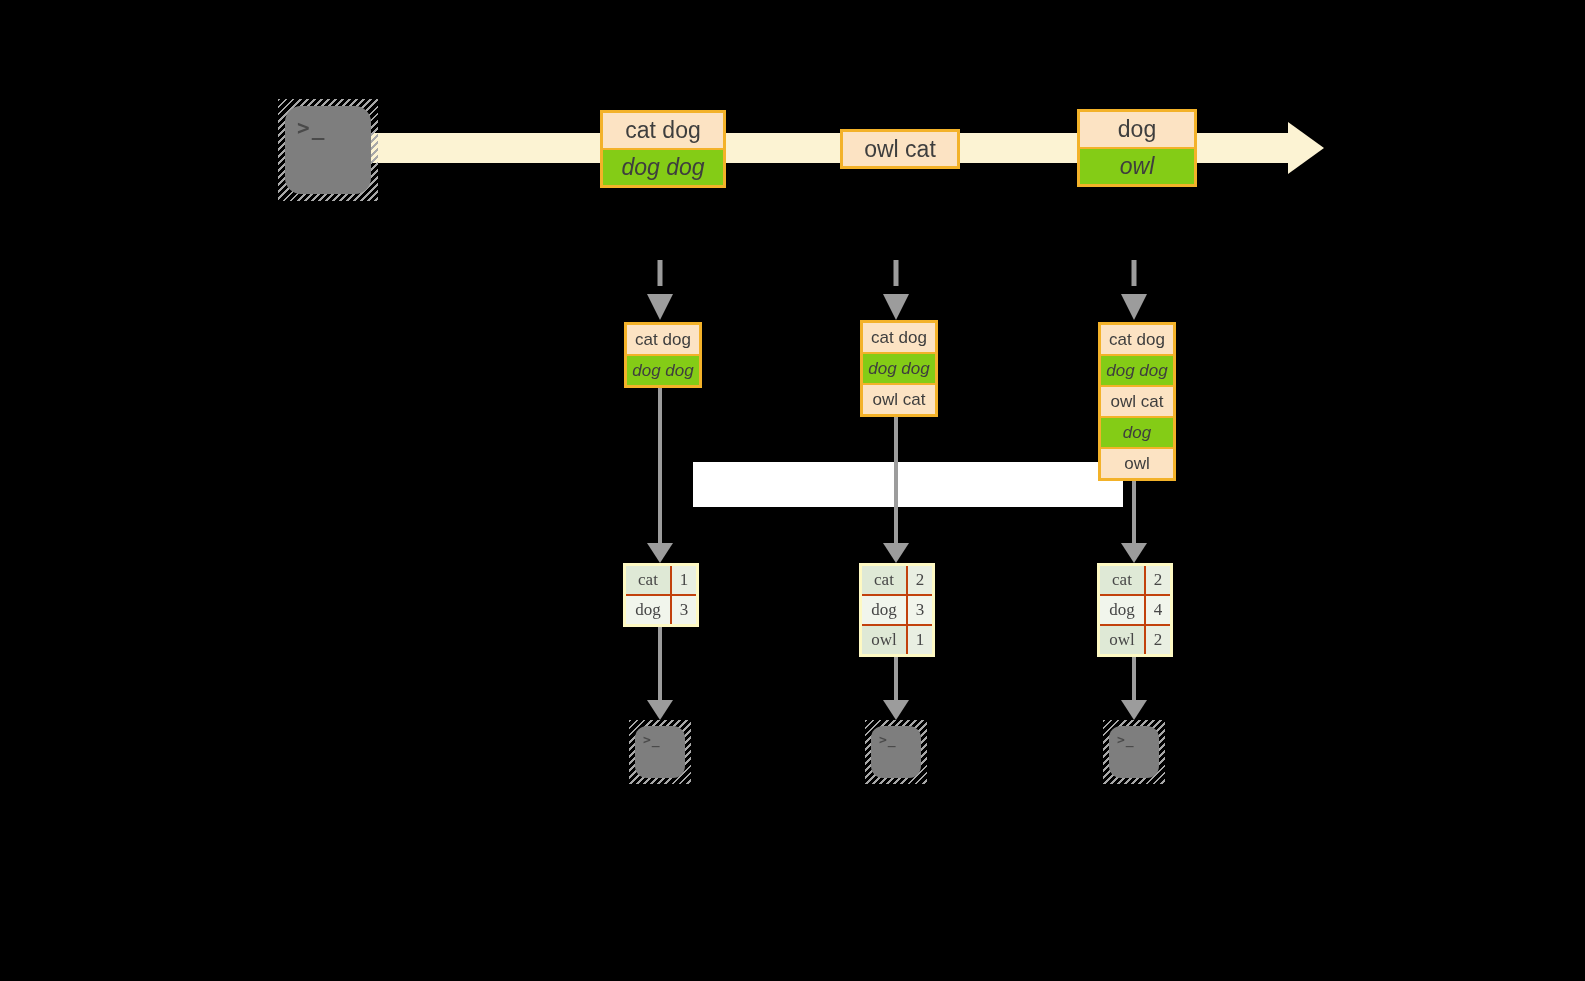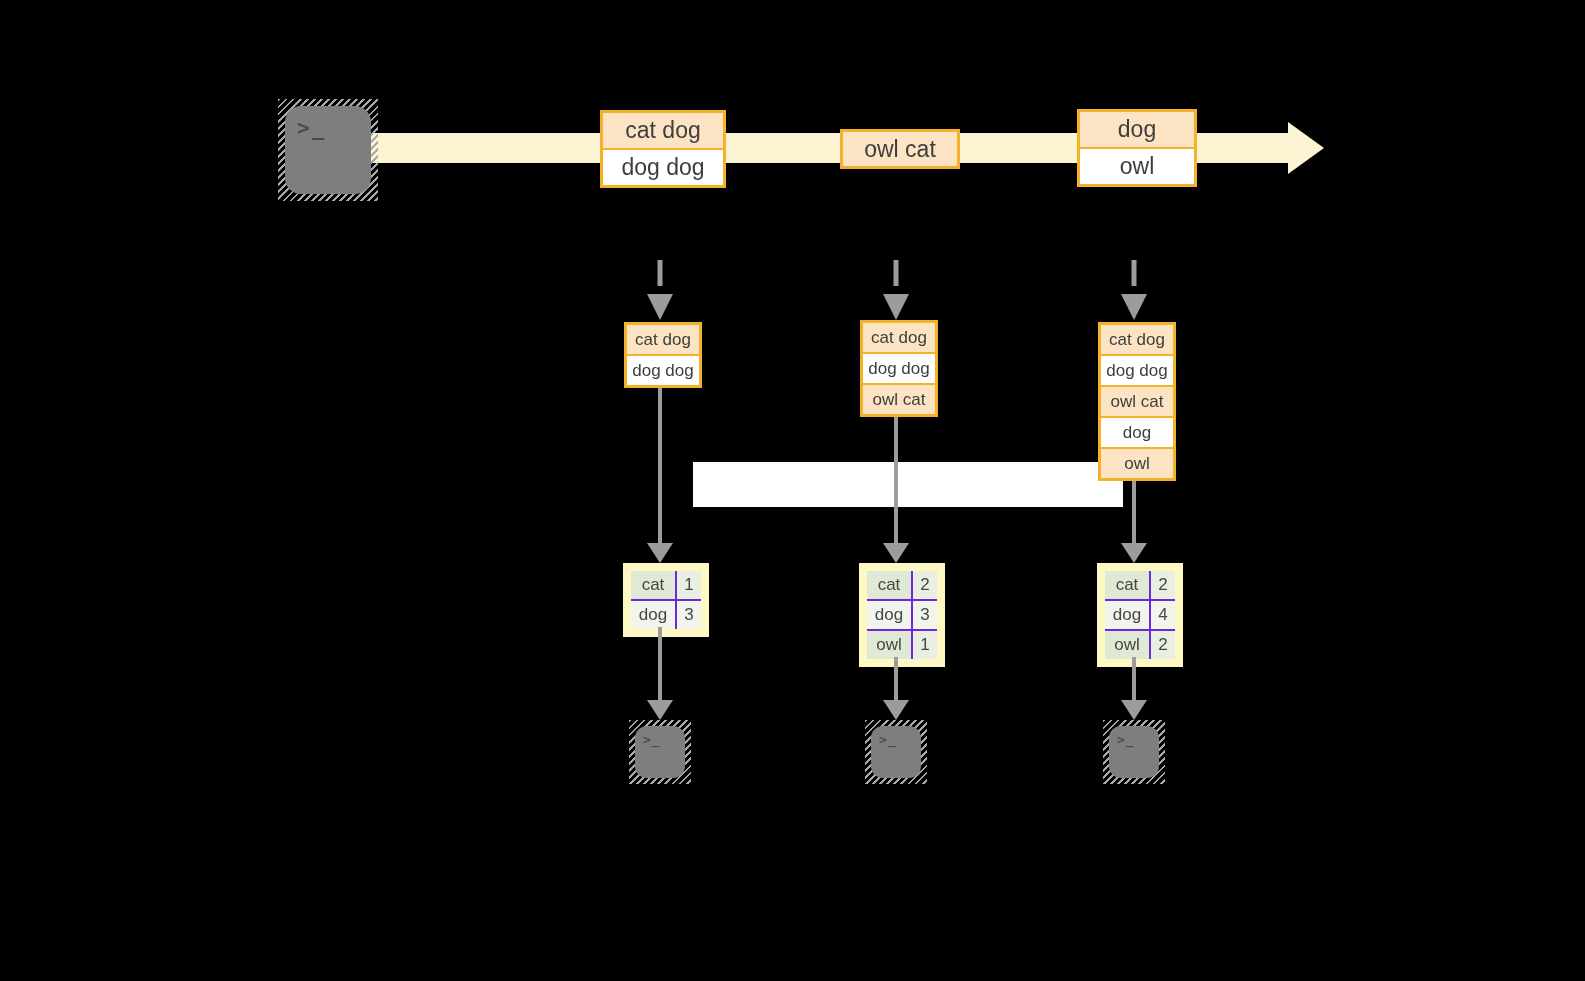--- a/index.html
+++ b/index.html
@@ -26,21 +26,21 @@
   .term-small .term-inner{inset:6px;border-radius:12px;}
   .term-small .prompt{position:absolute;top:6px;left:8px;
     font-family:"DejaVu Sans Mono",monospace;font-weight:bold;font-size:13px;
     color:#4a4a4a;letter-spacing:1px;}
 
   
   .obox{border:3px solid #f3b229;z-index:3;background:#f3b229;}
   .ocell{display:flex;align-items:center;justify-content:center;color:#3e3e3e;}
   .ocell + .ocell{margin-top:2px;}
   .peach{background:#fce3c3;}
-  .cream{background:#ffffff;}
+  .cream{background:#84cc16;font-style:italic;}
   .big-cell{height:35px;font-size:23px;width:100%;}
   .one-cell{height:34px;font-size:23px;width:100%;}
 
   
   .darrow{z-index:2;}
 
   
   .olist{border:3px solid #f3b229;background:#f3b229;z-index:4;}
   .olist .ocell{height:29px;font-size:17px;width:100%;}
 
@@ -50,21 +50,21 @@
     border-right:13px solid transparent;border-top:20px solid #9c9c9c;z-index:2;}
 
   
   .label-rect{left:693px;top:462px;width:430px;height:45px;background:#ffffff;z-index:1;}
   .label-text{left:693px;top:462px;width:430px;height:45px;z-index:3;
     display:flex;align-items:center;justify-content:center;
     font-size:33px;color:#141414;letter-spacing:0.5px;}
 
   
   .gtable{display:inline-grid;grid-template-columns:44px 24px;gap:2px;
-    background:#6d28d9;border:8px solid #fef9c3;z-index:2;top:563px;}
+    background:#c2410c;border:3px solid #fef9c3;z-index:2;top:563px;font-family:Liberation Serif, serif;}
   .gcell{height:28px;display:flex;align-items:center;justify-content:center;
     font-size:17px;color:#474747;}
   .g-dark{background:#dfe9d6;}
   .g-darkv{background:#e9efe2;}
   .g-light{background:#f1f5ec;}
 </style>
 </head>
 <body>
 
 <div class="canvas">

